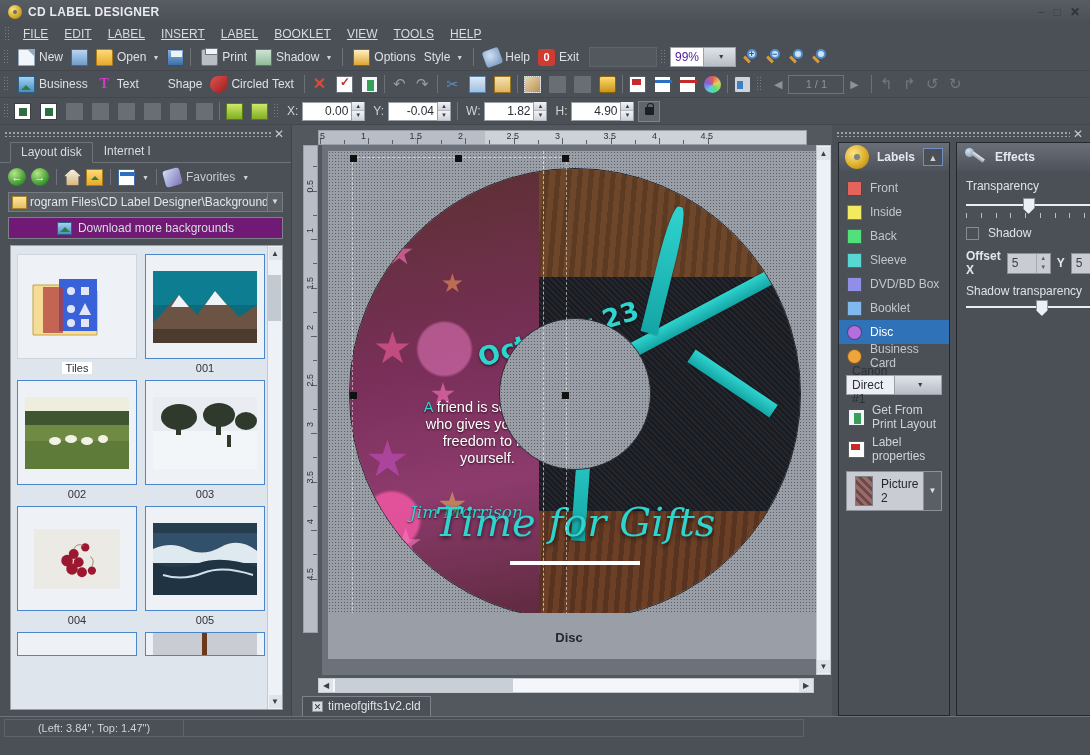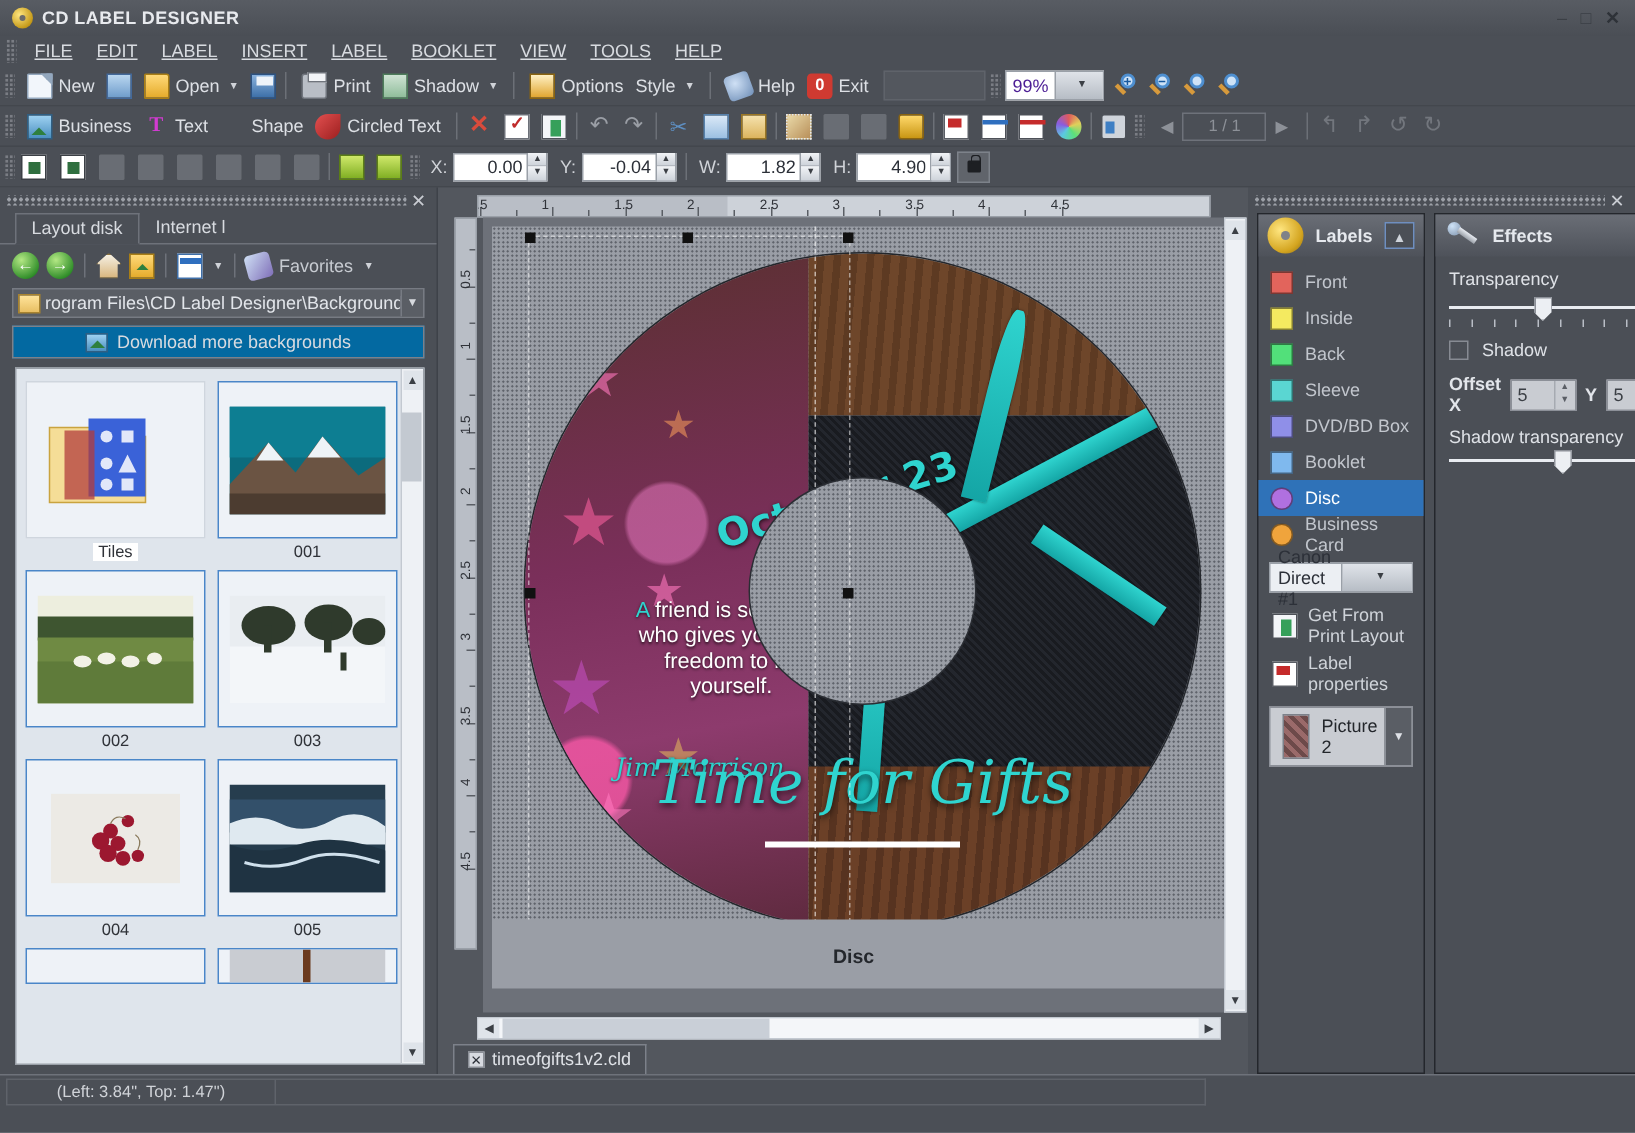--- a/index.html
+++ b/index.html
@@ -137,21 +137,21 @@
   .ic-view{background:#fff;border:1px solid #3f6fa8;}
   .ic-view:after{content:"";position:absolute;left:1px;top:2px;width:14px;height:4px;background:#2f6fbf;}
   .ic-fav{background:linear-gradient(135deg,#cfe0f5,#7f6fb8);border-radius:3px;transform:rotate(-15deg);}
   .pathbar{ display:flex;align-items:center;margin:2px 8px 0;height:20px;
      background:#5a5e65;border:1px solid #777b83;}
   .pathbar .fic{width:15px;height:13px;background:linear-gradient(180deg,#ffe49b,#e8bf63);
      border:1px solid #a8832f;margin:0 3px;flex:none;}
   .pathbar .ptxt{flex:1;font-size:12px;color:#e2e5ea;white-space:nowrap;overflow:hidden;}
   .pathbar .dd{width:15px;height:18px;background:#5a5e65;border-left:1px solid #777b83;
      font-size:8px;text-align:center;line-height:18px;color:#d6d9de;}
-  .dlbtn{ margin:5px 8px 0; height:22px; background:#0369a1; border:1px solid #7d818a;
+  .dlbtn{ margin:5px 8px 0; height:22px; background:#701a75; border:1px solid #7d818a;
      display:flex;align-items:center;justify-content:center;gap:6px;color:#d8dbe0;font-size:12px;}
   .dlbtn .ic-pic{width:15px;height:13px;}
 
   .thumbwrap{ flex:1; margin:6px 8px 6px 10px; background:#dfe5ec; border:1px solid #9aa0a8;
      display:flex; overflow:hidden; }
   .thumbs{ flex:1; padding:8px 6px; display:grid; grid-template-columns:1fr 1fr; gap:6px 8px;
      align-content:start; overflow:hidden;}
   .th{ display:flex; flex-direction:column; align-items:center; }
   .th .frame{ width:120px;height:105px;border:1px solid #cfd6de;background:#eef2f7;
      display:flex;align-items:center;justify-content:center; }

